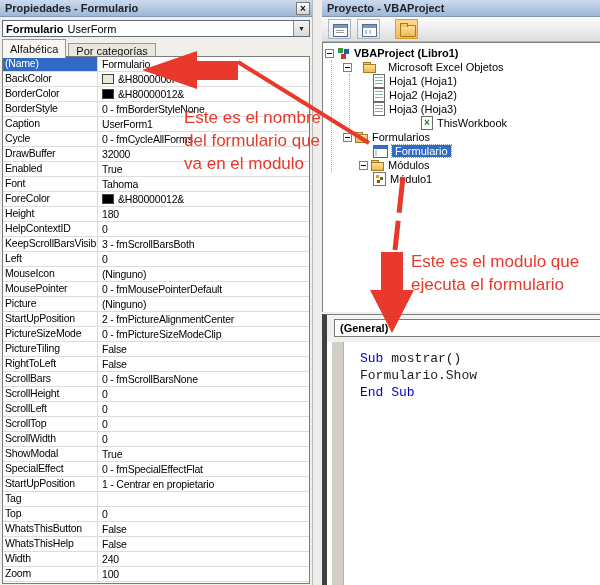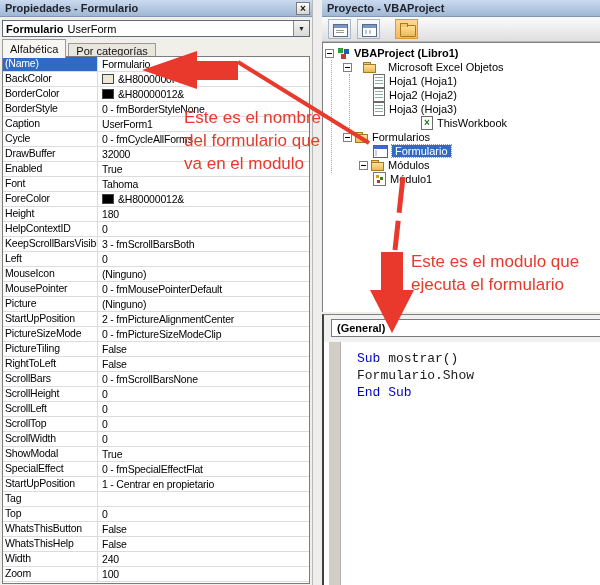--- a/index.html
+++ b/index.html
@@ -68,21 +68,21 @@
   .ic-form{height:11px;background:#fff;border:1px solid #55617a;}
   .ic-form::before{content:"";position:absolute;left:0;right:0;top:0;height:3px;background:#3a6bc9;}
   .ic-form::after{content:"";position:absolute;left:1px;top:4px;bottom:1px;width:2px;background:#c9cedd;}
   .ic-module{width:11px;background:#fdfdf5;border:1px solid #777;}
   .ic-module::before{content:"";position:absolute;left:2px;top:2px;width:3px;height:3px;background:#d4a017;
     box-shadow:4px 2px 0 #3a7d2c,1px 5px 0 #b2372e;}
   .tlabel{white-space:nowrap;}
   .tlabel.bold{font-weight:bold;}
   .tlabel.selected{background:#316ac5;color:#fff;padding:0 3px;outline:1px dotted #999;}
   
-  #codeWin{position:absolute;left:0;right:0;top:314px;bottom:0;background:#f1f1f1;border-top:1px solid #808080;border-left:2px solid #404040;box-sizing:border-box;}
+  #codeWin{position:absolute;left:0;right:0;top:314px;bottom:0;background:#f1f1f1;border-top:1px solid #808080;border-left:5px solid #404040;box-sizing:border-box;}
   .codehead{position:absolute;left:0;right:0;top:0;height:27px;border-bottom:1px solid #9a9a9a;background:#f1f1f1;}
   .combo2{position:absolute;left:7px;right:-6px;top:4px;height:18px;background:#fff;border:1px solid #7a7a7a;
     font-size:11px;font-weight:bold;line-height:17px;padding-left:5px;box-sizing:border-box;color:#000;}
   .codebody{position:absolute;left:0;right:0;top:27px;bottom:0;background:#fff;}
   .codemargin{position:absolute;left:5px;top:0;bottom:0;width:11px;background:#d2cec6;border-right:1px solid #b0b0b0;}
   #code{margin:0;padding:8px 0 0 33px;font-family:"Liberation Mono","DejaVu Sans Mono",monospace;font-size:13px;line-height:17px;}
   .c-kw{color:#0000cc;}
   .c-id{color:#1a1a1a;}
   
   #overlay{position:absolute;left:0;top:0;width:600px;height:585px;z-index:20;pointer-events:none;}

